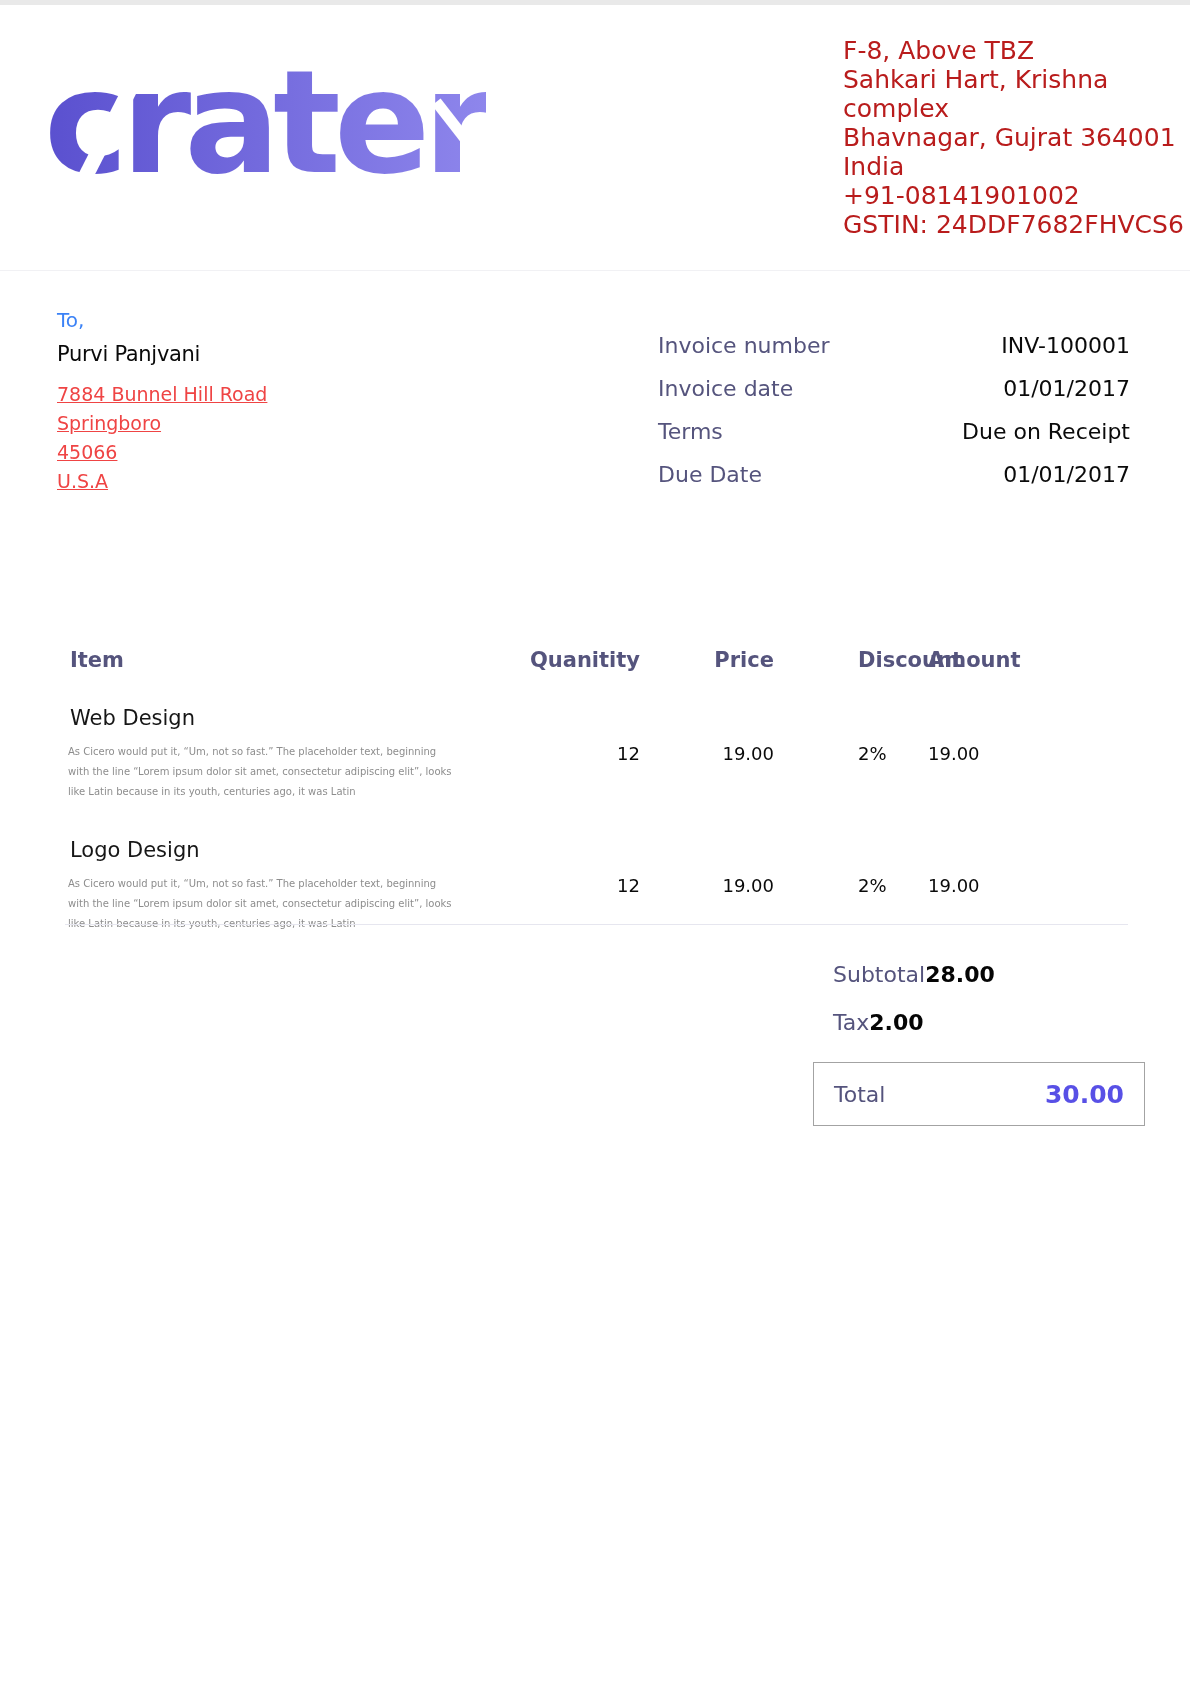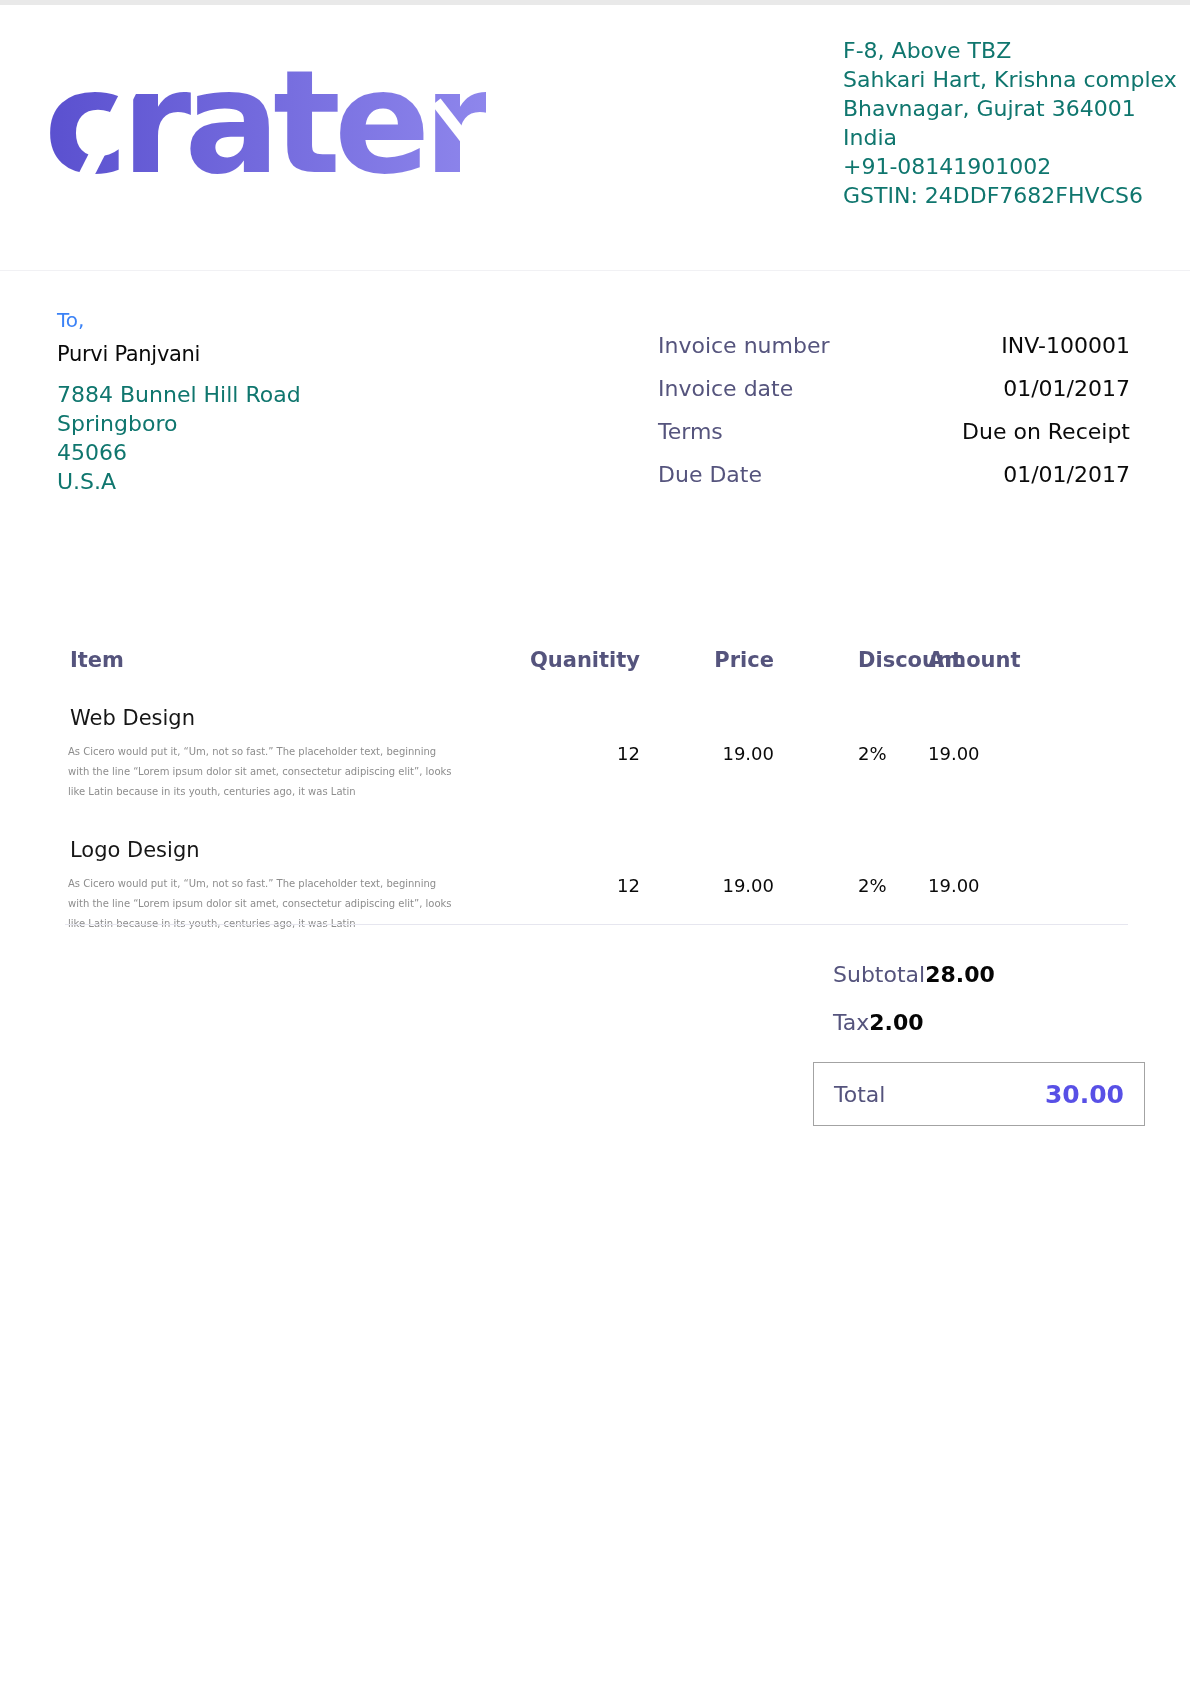--- a/index.html
+++ b/index.html
@@ -18,27 +18,27 @@
     -webkit-background-clip:text;background-clip:text;
     -webkit-text-fill-color:transparent;color:transparent;
   }
   .logo-slash{position:absolute;background:#fff;z-index:5;}
   .slash-c{left:90px;top:78px;width:15px;height:150px;transform:rotate(27deg);}
   .slash-r{left:448px;top:96px;width:11px;height:56px;transform:rotate(-38deg);}
 
   
   .company{position:absolute;left:843px;top:36px;}
   .company-name{font-size:27px;font-weight:700;color:#0d0d0d;margin-bottom:16px;letter-spacing:-0.5px;}
-  .company-line{font-size:22px;line-height:29px;color:#0f766e;}
+  .company-line{font-size:25px;line-height:29px;color:#b91c1c;}
 
   
   .recipient{position:absolute;left:57px;top:308px;}
   .recipient-intro{font-size:20px;color:#3b82f6;margin-bottom:10px;}
   .recipient-name{font-size:21px;color:#0a0a0a;margin-bottom:14px;letter-spacing:-0.3px;}
-  .recipient-line{font-size:22px;line-height:29px;color:#0f766e;}
+  .recipient-line{font-size:19px;line-height:29px;color:#ef4444;text-decoration:underline;}
 
   
   .meta{position:absolute;left:658px;top:333px;width:472px;}
   .meta-row{display:flex;justify-content:space-between;align-items:baseline;margin-bottom:18px;}
   .meta-label{font-size:22px;color:var(--label,#55547D);}
   .meta-value{font-size:22px;color:#0a0a0a;}
 
   
   .col-item{position:absolute;left:70px;}
   .col-qty{position:absolute;left:460px;width:180px;text-align:right;}

